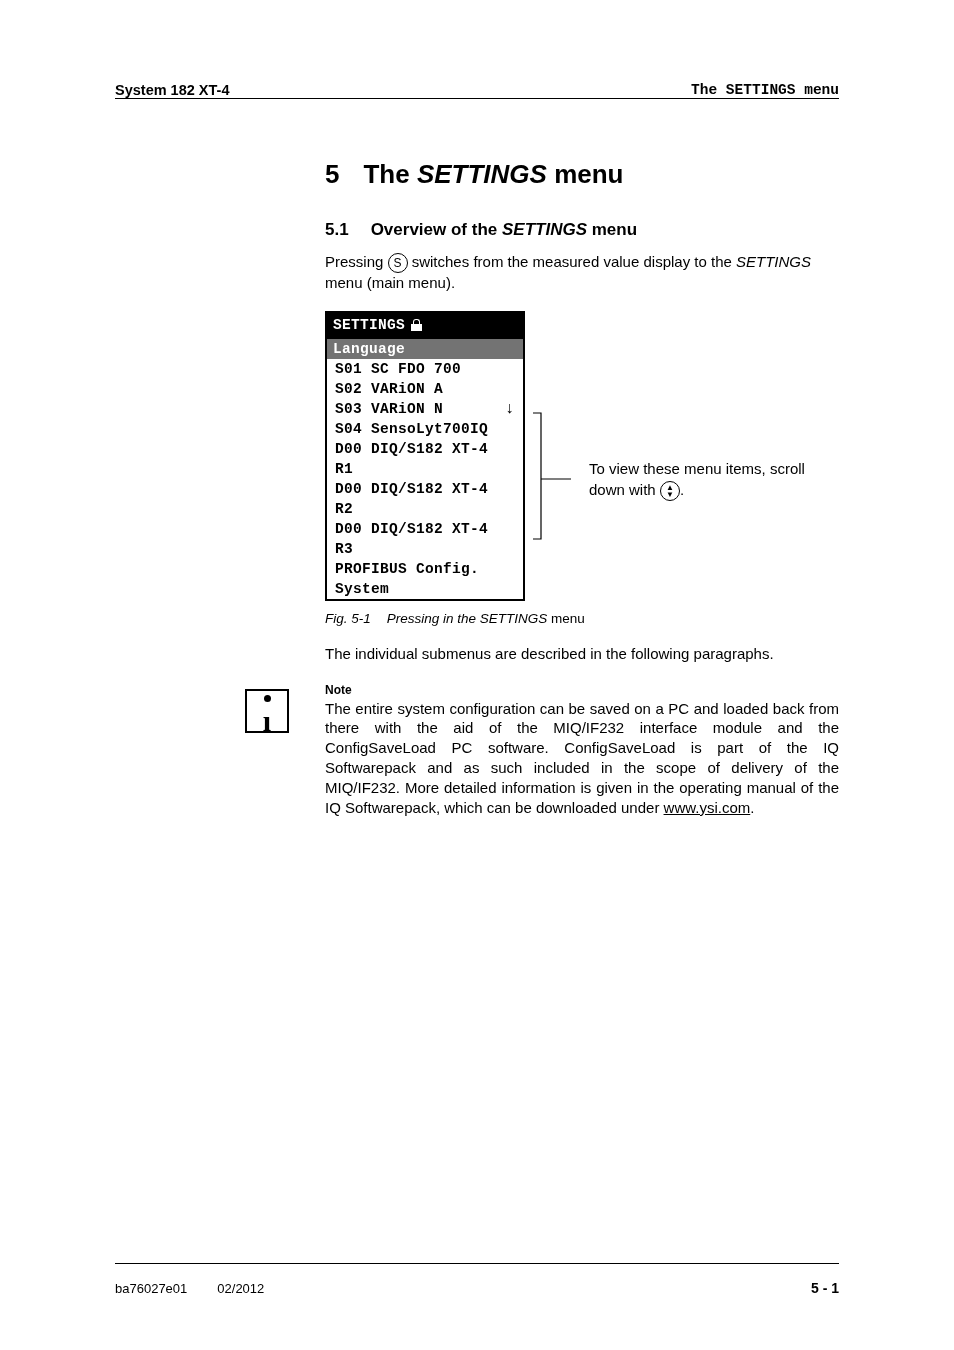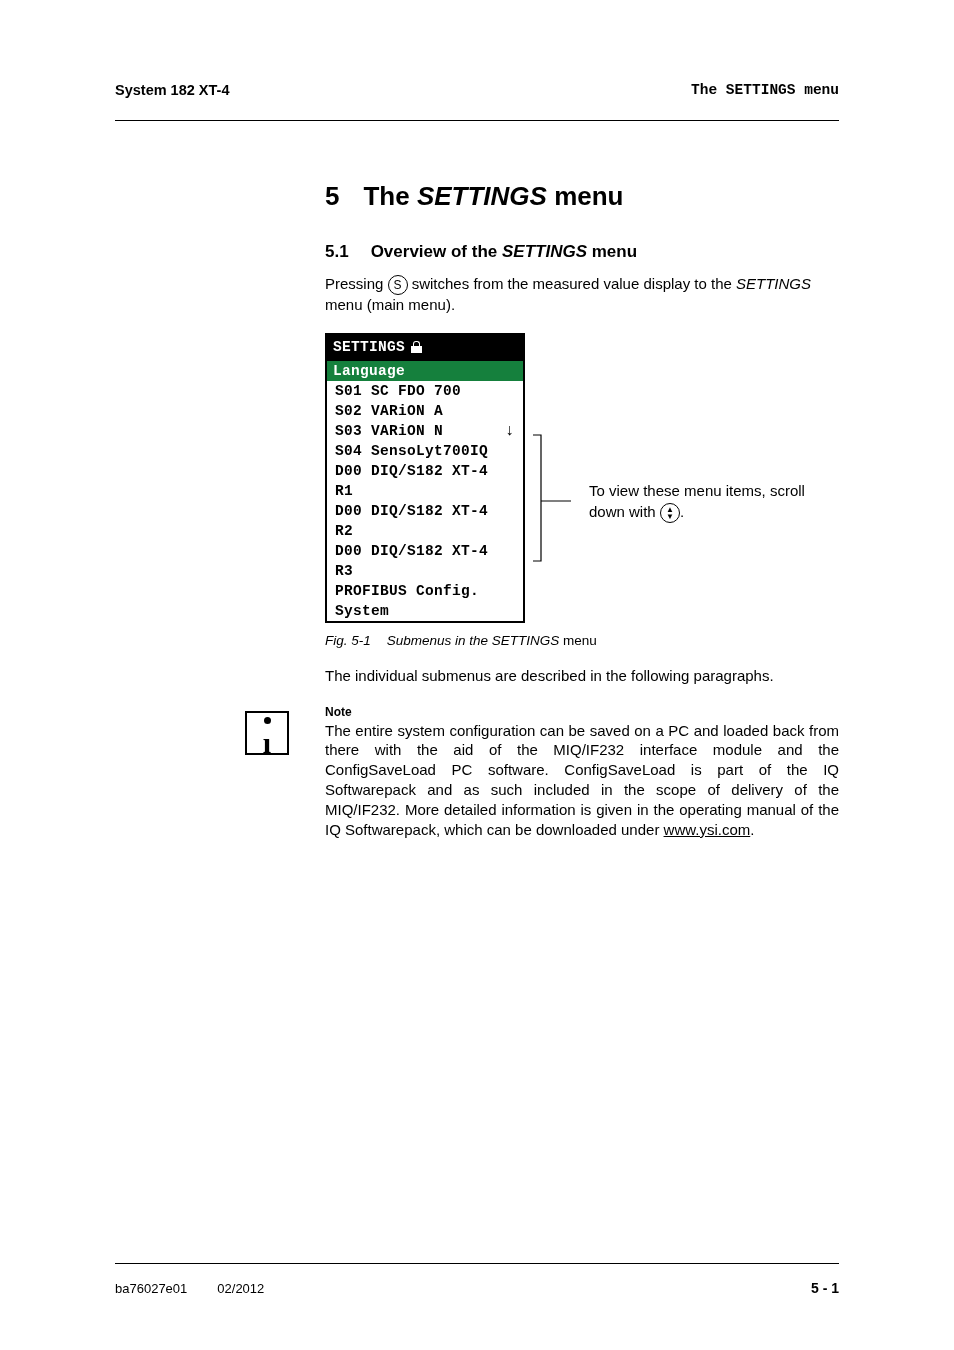--- a/index.html
+++ b/index.html
@@ -13,21 +13,21 @@
     }
     .page {
       padding: 82px 115px 60px 115px;
       height: 100%;
       position: relative;
     }
     .header-row {
       display: flex;
       justify-content: space-between;
       border-bottom: 1.5px solid #000;
-      padding-bottom: 22px;
+      padding-bottom: 0;
       margin-bottom: 60px;
     }
     .header-left {
       font-size: 14.5px;
       font-weight: bold;
     }
     .header-right {
       font-size: 14.5px;
       font-weight: bold;
       font-family: Liberation Mono, monospace;
@@ -126,21 +126,21 @@
     .lock-icon::after {
       content: "";
       position: absolute;
       top: 5px;
       left: 0;
       width: 11px;
       height: 7px;
       background: #fff;
     }
     .lcd-selected {
-      background: #15803d;
+      background: #737373;
       color: #fff;
       padding: 0 6px;
     }
     .lcd-row {
       padding: 0 8px;
       display: flex;
       justify-content: space-between;
       align-items: center;
     }
     .down-arrow-glyph {
@@ -289,21 +289,21 @@
 
       <div class="callout-text">
         <span>To view these menu items, scroll down with </span><span class="updown-key">
             <span>▲</span>
             <span>▼</span>
           </span><span>.</span>
       </div>
     </div>
 
     <div class="fig-caption">
-      <span class="fignum">Fig. 5-1</span><span>Submenus in the SETTINGS </span><span class="upright">menu</span>
+      <span class="fignum">Fig. 5-1</span><span>Pressing in the SETTINGS </span><span class="upright">menu</span>
     </div>
 
     <p class="body-text">The individual submenus are described in the following paragraphs.</p>
 
     <div class="note-block">
       <div class="note-icon">
         <span class="dot"></span>
         <span class="stem">ı</span>
       </div>
       <div class="note-title">Note</div>

